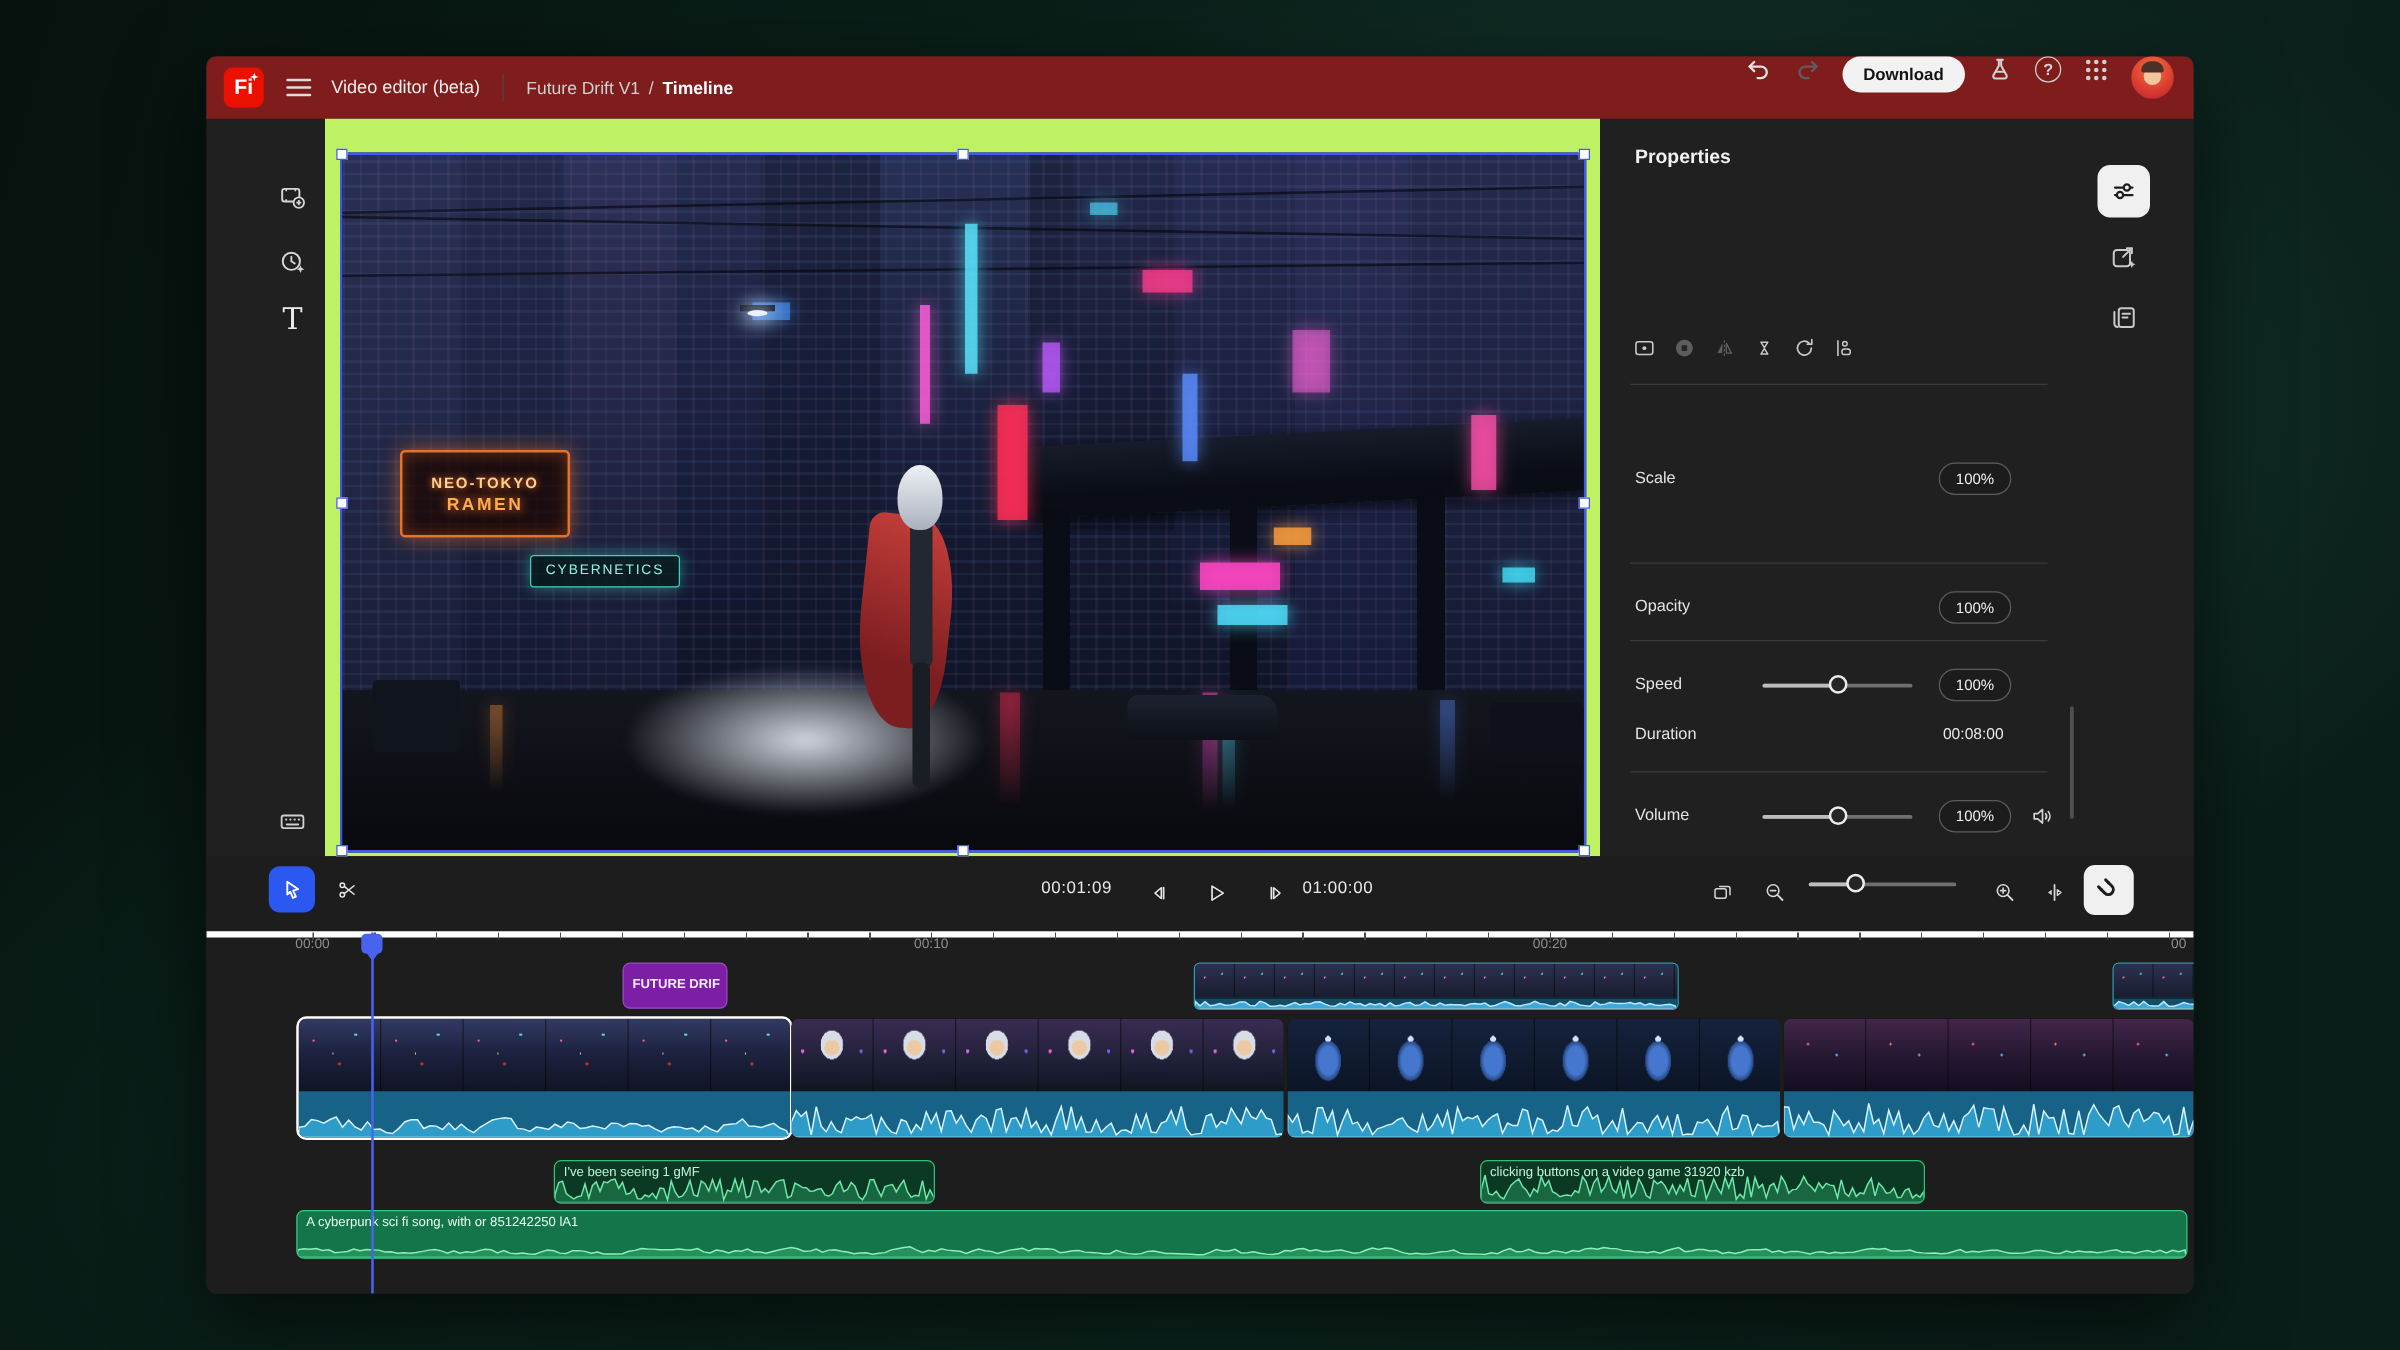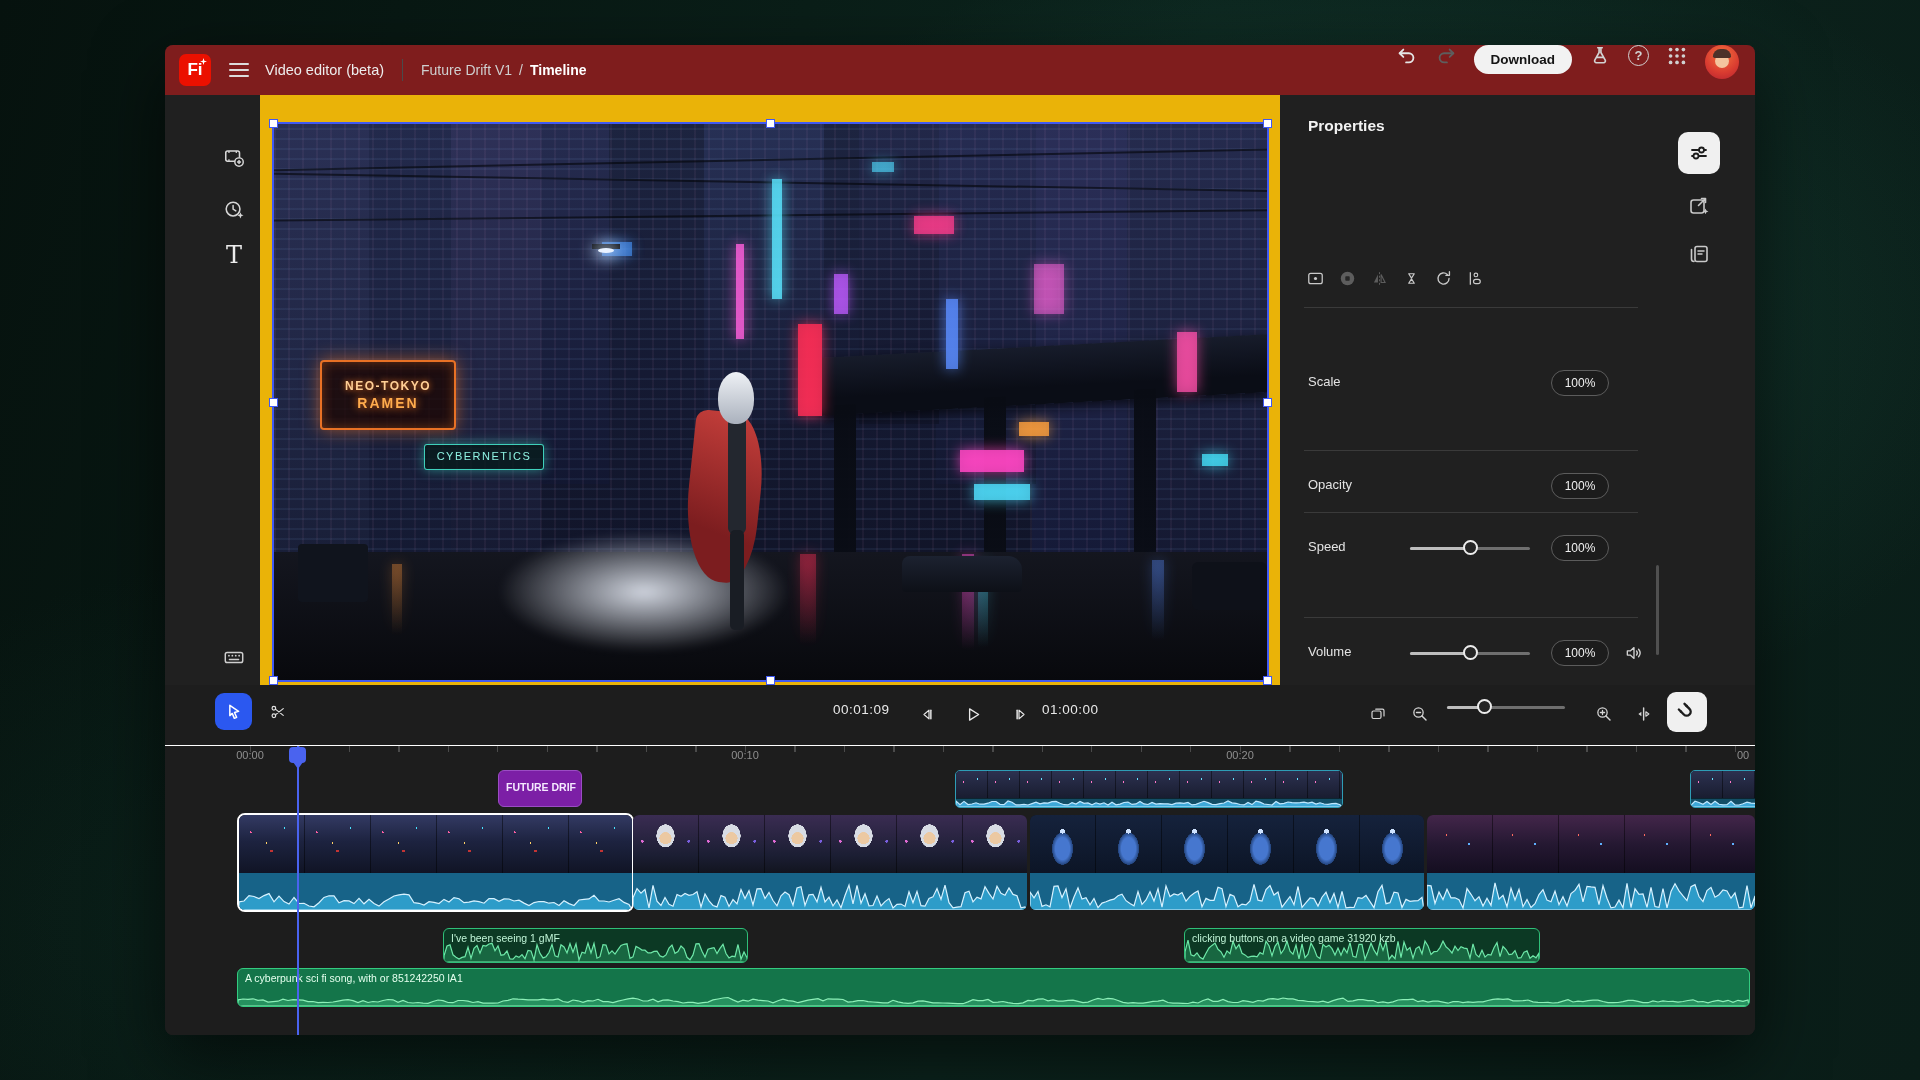--- a/index.html
+++ b/index.html
@@ -31,21 +31,21 @@
     font-size:13px;font-weight:bold;display:flex;align-items:center;justify-content:center;cursor:pointer;box-sizing:border-box;}
   .avatar{width:34px;height:34px;border-radius:50%;position:relative;overflow:hidden;cursor:pointer;
     background:radial-gradient(circle at 50% 30%,#f5713d 0%,#d93b30 60%,#b42230 100%);}
   .avatar::before{content:"";position:absolute;left:10px;top:9px;width:14px;height:14px;border-radius:50%;background:#f4c59e;}
   .avatar::after{content:"";position:absolute;left:8px;top:4px;width:18px;height:9px;border-radius:9px 9px 2px 2px;background:#4c3129;}
   
   .rail-btn{position:absolute;left:52px;width:34px;height:34px;background:none;border:none;cursor:pointer;
     display:flex;align-items:center;justify-content:center;}
   .ttool{color:#ececec;font-family:"DejaVu Serif","Liberation Serif",serif;font-size:24px;}
   
-  .stage{position:absolute;left:95px;top:50px;width:1020px;height:590px;background:#eab308;}
+  .stage{position:absolute;left:95px;top:50px;width:1020px;height:590px;background:#bef264;}
   .canvas{position:absolute;left:12px;top:27px;width:993px;height:556px;background:#0b0e1a;
     border:2px solid #4059f2;box-sizing:content-box;}
   .scene{position:absolute;inset:0;overflow:hidden;}
   .skyline{position:absolute;inset:0;background-repeat:no-repeat;background-image:
     linear-gradient(180deg,#2a3055,#141a30),linear-gradient(180deg,#232a4c,#10152b),
     linear-gradient(180deg,#2e3158,#161a32),linear-gradient(180deg,#262c50,#121731),
     linear-gradient(180deg,#273055,#151a33),linear-gradient(180deg,#222849,#11152a),
     linear-gradient(180deg,#262c52,#131831),linear-gradient(180deg,#2b2f58,#141936),
     linear-gradient(180deg,#252b4e,#10142a),
     linear-gradient(180deg,#1d2440 0%,#151a33 45%,#0e1122 100%);
@@ -132,21 +132,21 @@
   .sl-fill{position:absolute;top:8px;left:0;height:2.5px;background:#bdbdbd;border-radius:2px;}
   .sl-thumb{position:absolute;top:1px;width:15px;height:15px;border:2.5px solid #ececec;border-radius:50%;
     background:#252525;box-sizing:border-box;}
   .pscroll{position:absolute;right:3px;top:470px;width:3px;height:90px;background:#505050;border-radius:2px;}
   
   .rrail-btn{position:absolute;left:1513px;width:42px;height:42px;border-radius:10px;border:none;cursor:pointer;
     display:flex;align-items:center;justify-content:center;background:none;}
   .rrail-btn.active{background:#f0f0f0;}
   
   .timeline{position:absolute;left:0;top:640px;width:1590px;height:350px;background:#1d1d1d;overflow:hidden;}
-  .tl-toolbar{position:absolute;left:0;top:0;width:100%;height:60px;border-bottom:1px solid #ffffff;}
+  .tl-toolbar{position:absolute;left:0;top:0;width:100%;height:60px;border-bottom:5px solid #ffffff;}
   .sel-btn{position:absolute;left:50px;top:8px;width:37px;height:37px;border-radius:9px;background:#2b58f0;border:none;
     cursor:pointer;display:flex;align-items:center;justify-content:center;}
   .tbtn{position:absolute;background:none;border:none;cursor:pointer;display:flex;align-items:center;justify-content:center;}
   .tcode{position:absolute;top:17px;color:#e8e8e8;font-size:13.5px;letter-spacing:.5px;}
   .magnet-btn{position:absolute;left:1502px;top:7px;width:40px;height:40px;border-radius:9px;background:#f0f0f0;border:none;cursor:pointer;
     display:flex;align-items:center;justify-content:center;}
   .ruler{position:absolute;left:0;top:61px;width:100%;height:22px;cursor:pointer;
     background-image:repeating-linear-gradient(90deg,#4a4a4a 0 1px,transparent 1px 49.5px);
     background-size:1486px 6px;background-repeat:no-repeat;background-position:85px 0;}
   .rlabel{position:absolute;top:3px;transform:translateX(-50%);color:#8f8f8f;font-size:11px;white-space:nowrap;}
@@ -398,20 +398,24 @@
     <div class="prow" style="top:440px">
       <span class="plabel">Speed</span>
       <div class="hslider" style="left:130px;width:120px;top:4px">
         <div class="sl-track"></div>
           <div class="sl-fill" style="width: 50%;"></div>
           <div class="sl-thumb" style="left: calc(50% - 7px);"></div>
       </div>
       <div class="pfield" style="left:271px;width:58px">100%</div>
     </div>
 
+    <div class="prow" style="top:480px">
+      <span class="plabel">Duration</span>
+      <span class="pvalue">00:08:00</span>
+    </div>
 
     <div class="pdiv" style="top:522px"></div>
 
     <div class="prow" style="top:545px">
       <span class="plabel">Volume</span>
       <div class="hslider" style="left:130px;width:120px;top:4px">
         <div class="sl-track"></div>
           <div class="sl-fill" style="width: 50%;"></div>
           <div class="sl-thumb" style="left: calc(50% - 7px);"></div>
       </div>

